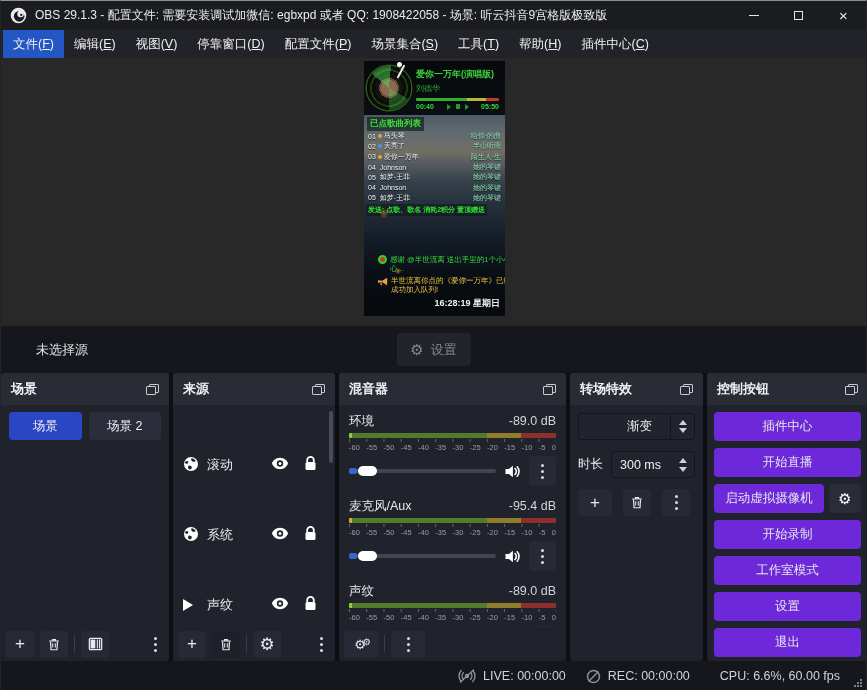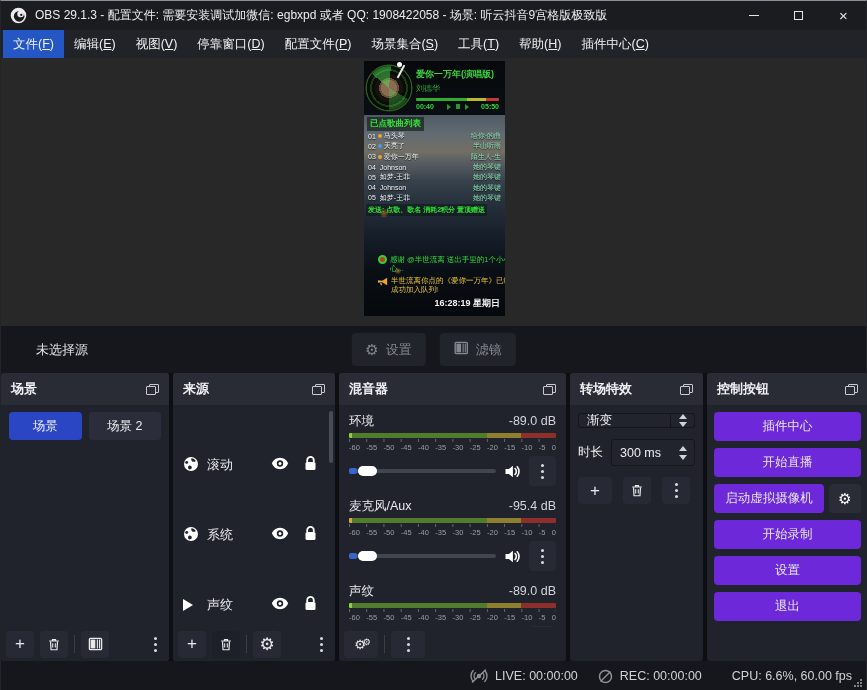--- a/index.html
+++ b/index.html
@@ -132,41 +132,41 @@
   .strack { position:relative; flex:1; height:4px; border-radius:2px; background:#41454f; }
   .sfill { position:absolute; left:0; top:-1px; width:8px; height:6px; border-radius:2px; background:#3566cf; }
   .shandle { position:absolute; left:9px; top:-3px; width:19px; height:10px; border-radius:5px; background:#fff; }
   .spk { flex:none; color:#fff; display:flex; }
   .kbtn { flex:none; width:27px; height:30px; border-radius:4px; background:#272a34; display:flex; align-items:center; justify-content:center; }
   .gearsbtn { font-size:13px; color:#e8e9ec; letter-spacing:-3px; }
   .gearsbtn .g2 { font-size:9px; vertical-align:top; }
 
   
   .transbody { padding:8px; }
-  .tselect { display:flex; height:15px; background:#22242d; border:1px solid #15161b; border-radius:3px; }
+  .tselect { display:flex; height:27px; background:#22242d; border:1px solid #15161b; border-radius:3px;padding-left:40px; }
   .tselect .val { flex:1; display:flex; align-items:center; padding-left:8px; font-size:12.5px; color:#eceef1; }
   .chevbox { width:24px; border-left:1px solid #15161b; display:flex; flex-direction:column; align-items:center; justify-content:center; gap:3px; }
   .tri-up { width:0; height:0; border-left:4px solid transparent; border-right:4px solid transparent; border-bottom:5px solid #cfd2d8; }
   .tri-down { width:0; height:0; border-left:4px solid transparent; border-right:4px solid transparent; border-top:5px solid #cfd2d8; }
   .durrow { display:flex; align-items:center; margin-top:11px; gap:8px; }
   .durlabel { font-size:12.5px; color:#e9eaed; flex:none; }
   .spinner { flex:1; display:flex; height:27px; background:#22242d; border:1px solid #15161b; border-radius:3px; }
   .spinner .val { flex:1; display:flex; align-items:center; padding-left:8px; font-size:12.5px; color:#eceef1; }
   .spincol { width:22px; display:flex; flex-direction:column; align-items:center; justify-content:center; gap:4px; }
   .transbtns { display:flex; gap:11px; margin-top:11px; }
 
   
   .ctrlbody { padding:7px; display:flex; flex-direction:column; gap:7px; }
   .cbtn { height:29px; border-radius:4px; background:#6d28d9; display:flex; align-items:center; justify-content:center; font-size:12.5px; color:#e6e8ec; }
   .vcamrow { display:flex; gap:5px; }
   .vcamrow .cbtn.main { flex:1;text-align:right; }
   .vcamgear { width:32px; height:29px; border-radius:4px; background:#2a2d38; display:flex; align-items:center; justify-content:center; font-size:15px; color:#fff; }
 
   
-  .statusbar { position:absolute; left:0; top:660px; width:100%; height:30px; background:#16171c; display:flex; align-items:center; justify-content:flex-end; padding-right:14px; gap:0; font-size:12.5px; color:#cfd2d8; }
+  .statusbar { position:absolute; left:0; top:660px; width:100%; height:30px; background:#16171c; display:flex; align-items:center; justify-content:flex-end; padding-right:26px; gap:0; font-size:12.5px; color:#cfd2d8; }
   .stitem { display:flex; align-items:center; gap:7px; }
   .stgap1 { width:20px; } .stgap2 { width:30px; }
   .sticon { color:#8d9097; display:flex; }
   .grip { position:absolute; right:4px; bottom:4px; width:8px; height:8px; }
   .grip::before { content:""; position:absolute; right:0; bottom:0; width:2px; height:2px; background:#7d8089;
      box-shadow:-3px 3px 0 #7d8089, 0 3px 0 #7d8089, -6px 6px 0 #7d8089, -3px 6px 0 #7d8089, 0 6px 0 #7d8089; transform:translateY(-6px); }
 </style>
 </head>
 <body>
 
@@ -365,30 +365,20 @@
 
     </div>
   </div>
 
   <div class="srctoolbar">
     <span class="nosel">未选择源</span>
     <div class="center-btns">
       <div class="tbtn">
         <span class="gearglyph">⚙</span>
         <span>设置</span>
-      </div>
-      <div class="tbtn">
-        <span>
-          <svg width="15" height="14" viewBox="0 0 16 15">
-              <rect x="1.5" y="1.5" width="13" height="12" rx="1" fill="none" stroke="#84878f" stroke-width="1.5"></rect>
-              <rect x="2.8" y="2.8" width="5" height="9.4" fill="#84878f"></rect>
-              <path d="M10 2.8v9.4M12.3 2.8v9.4" stroke="#84878f" stroke-width="1.2"></path>
-            </svg>
-        </span>
-        <span>滤镜</span>
       </div>
     </div>
   </div>
 
   <div class="panelrow">
 
     <section class="panel p-scenes">
       <div class="phead">
         <span class="ptitle">场景</span>
         <span class="floaticon"></span>
@@ -848,20 +838,21 @@
       <div class="ctrlbody">
         <div class="cbtn">插件中心</div>
         <div class="cbtn">开始直播</div>
         <div class="vcamrow">
           <div class="cbtn main">启动虚拟摄像机</div>
           <div class="vcamgear">
               <span>⚙</span>
             </div>
         </div>
         <div class="cbtn">开始录制</div>
+        <div class="cbtn">工作室模式</div>
         <div class="cbtn">设置</div>
         <div class="cbtn">退出</div>
       </div>
     </section>
 
   </div>
 
   <div class="statusbar">
     <span class="stitem">
       <span class="sticon">

